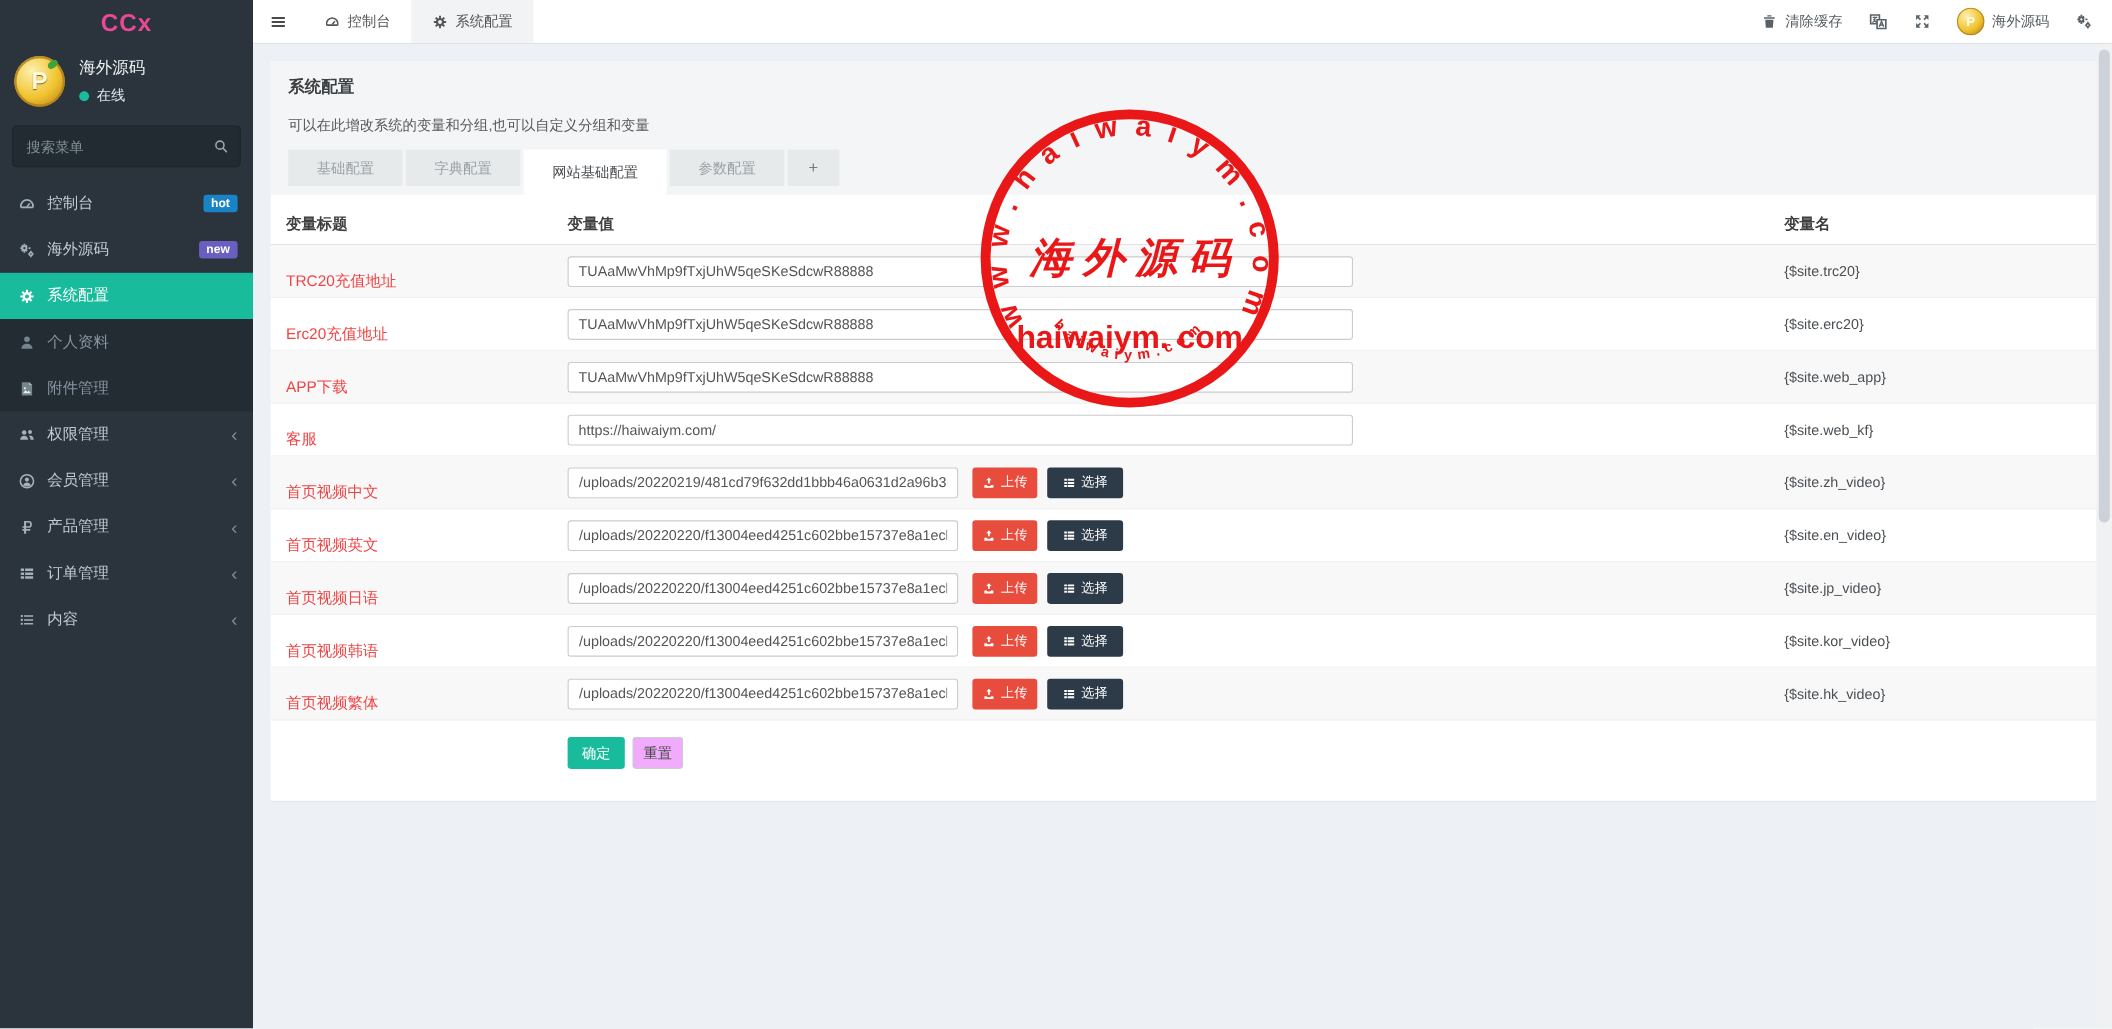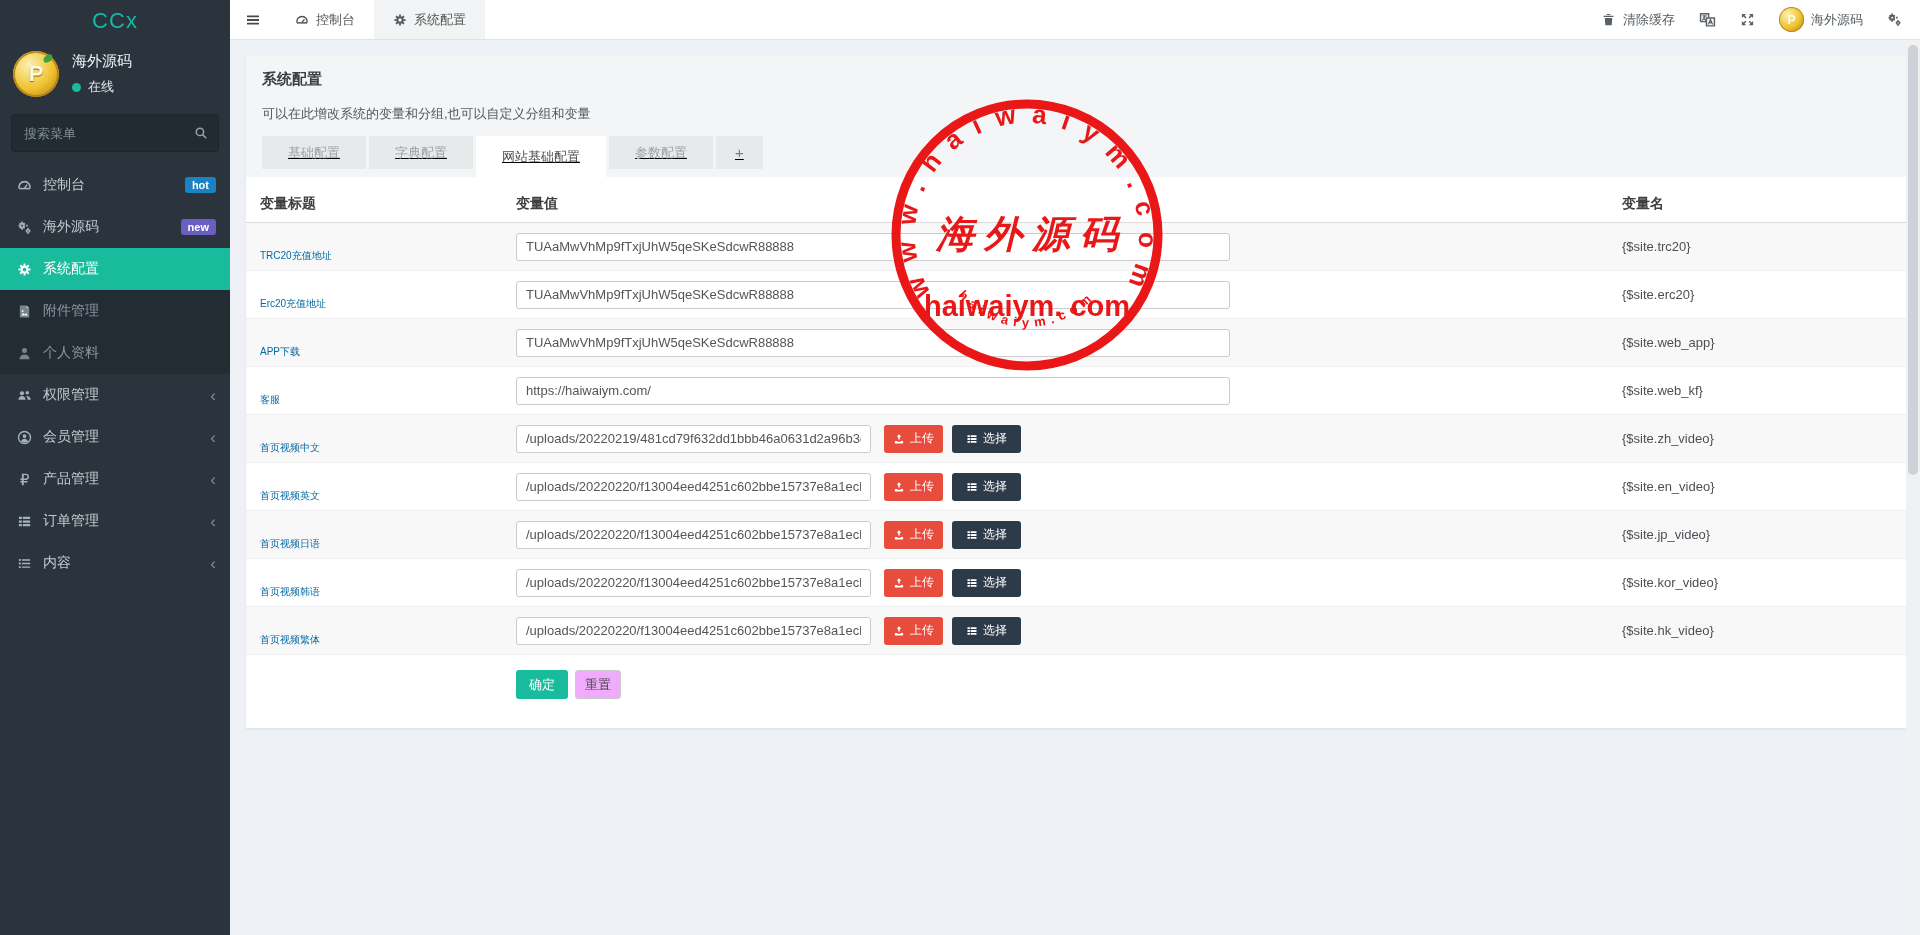--- a/index.html
+++ b/index.html
@@ -1,21 +1,21 @@
 <!DOCTYPE html>
 <html><head>
 <meta charset="utf-8">
 <style>
   html,body{margin:0;padding:0;}
   body{width:1920px;height:935px;position:relative;overflow:hidden;
        font-family:"Liberation Sans","DejaVu Sans",sans-serif;background:#edf1f5;}
   svg.ic{display:inline-block;vertical-align:middle;}
   
   .sidebar{position:absolute;left:0;top:0;width:230px;height:935px;background:#2b343c;z-index:5;}
-  .brand{height:42px;line-height:42px;text-align:center;color:#14b8a6;font-size:22px;font-weight:normal;letter-spacing:1px;}
+  .brand{height:42px;line-height:42px;text-align:center;color:#ec4899;font-size:22px;font-weight:bold;letter-spacing:1px;}
   .userpanel{display:flex;align-items:center;gap:13px;padding:9px 13px 11px;}
   .avatar{width:46px;height:46px;border-radius:50%;position:relative;flex:none;
           background:radial-gradient(circle at 35% 30%, #fdf0b0, #f0c22e 55%, #a8731a);
           box-shadow:inset 0 0 0 2px rgba(176,128,24,.85);
           display:flex;align-items:center;justify-content:center;
           color:#fffbe0;font-weight:bold;font-size:22px;text-shadow:0 1px 1px #8a5a00;}
   .avatar::after{content:"";position:absolute;right:6px;top:4px;width:10px;height:7px;
           background:#3fa33c;border-radius:60% 40% 60% 40%;transform:rotate(-25deg);}
   .uinfo .uname{color:#eef3f5;font-size:15px;}
   .ustatus{display:flex;align-items:center;gap:7px;color:#dfe7ea;font-size:13px;margin-top:7px;}
@@ -54,31 +54,31 @@
           box-shadow:inset 0 0 0 1px rgba(176,128,24,.85);
           display:flex;align-items:center;justify-content:center;
           color:#fffbe0;font-weight:bold;font-size:12px;}
   
   .main{position:absolute;left:230px;top:40px;right:0;bottom:0;background:#edf1f5;}
   .card{position:absolute;left:16px;top:16px;width:1660px;height:672px;background:#fff;
         box-shadow:0 1px 2px rgba(0,0,0,.07);}
   .card-head{background:#f3f5f6;padding:14px 16px 0;}
   .page-title{font-size:15px;font-weight:bold;color:#3c3f42;}
   .page-sub{font-size:13px;color:#54595d;margin-top:16px;}
-  .ptabs{display:flex;margin-top:13px;align-items:flex-start;height:41px;text-decoration:underline;}
+  .ptabs{display:flex;margin-top:13px;align-items:flex-start;height:41px;}
   .ptab{background:#e7eaeb;color:#9aa1a7;font-size:13px;padding:0 26px;height:33px;line-height:33px;
         margin-right:3px;cursor:pointer;white-space:nowrap;}
   .ptab.active{background:#fff;color:#4a4e52;height:41px;line-height:41px;}
   .ptab.plus{padding:0 19px;color:#767c80;font-size:15px;}
   .card-body{padding:0;}
   .thead,.trow{display:grid;grid-template-columns:256px 1106px 1fr;align-items:center;padding:0 14px;}
   .thead{height:46px;font-weight:bold;font-size:14px;color:#404040;border-bottom:1px solid #dcdcdc;box-sizing:border-box;padding-top:8px;}
   .trow{height:48px;border-bottom:1px solid #f1f1f1;box-sizing:border-box;}
   .trow.striped{background:#f8f8f9;}
-  .cell-title{font-size:10px;color:#0369a1;margin-top:19px;}
+  .cell-title{font-size:14px;color:#ef4444;margin-top:19px;}
   .cell-value{display:flex;align-items:center;}
   .cell-name{font-size:13px;color:#4b5054;}
   .inp{height:28px;box-sizing:border-box;border:1px solid #ccc;border-radius:3px;font-size:13px;color:#555;
        padding:0 9px;background:#fff;font-family:inherit;outline:none;}
   .inp.wide{width:714px;}
   .inp.short{width:355px;}
   .btn{display:inline-flex;align-items:center;justify-content:center;gap:5px;height:28px;border:none;
        border-radius:3px;color:#fff;font-size:12px;cursor:pointer;font-family:Liberation Mono, monospace;padding:0;}
   .btn .ic{width:12px;height:12px;color:#fff;}
   .btn-upload{background:#e74c3c;width:59px;margin-left:13px;}
@@ -219,29 +219,29 @@
         <span class="badge new">new</span>
       </a>
       <a class="s-item child active">
         <svg class="ic">
           <use href="#i-gear"></use>
         </svg>
         <span class="lbl">系统配置</span>
       </a>
       <a class="s-item child">
         <svg class="ic">
+          <use href="#i-user"></use>
+        </svg>
+        <span class="lbl">个人资料</span>
+      </a>
+      <a class="s-item child">
+        <svg class="ic">
           <use href="#i-file-img"></use>
         </svg>
         <span class="lbl">附件管理</span>
-      </a>
-      <a class="s-item child">
-        <svg class="ic">
-          <use href="#i-user"></use>
-        </svg>
-        <span class="lbl">个人资料</span>
       </a>
       <a class="s-item">
         <svg class="ic">
           <use href="#i-users"></use>
         </svg>
         <span class="lbl">权限管理</span>
         <span class="chev">‹</span>
       </a>
       <a class="s-item">
         <svg class="ic">

